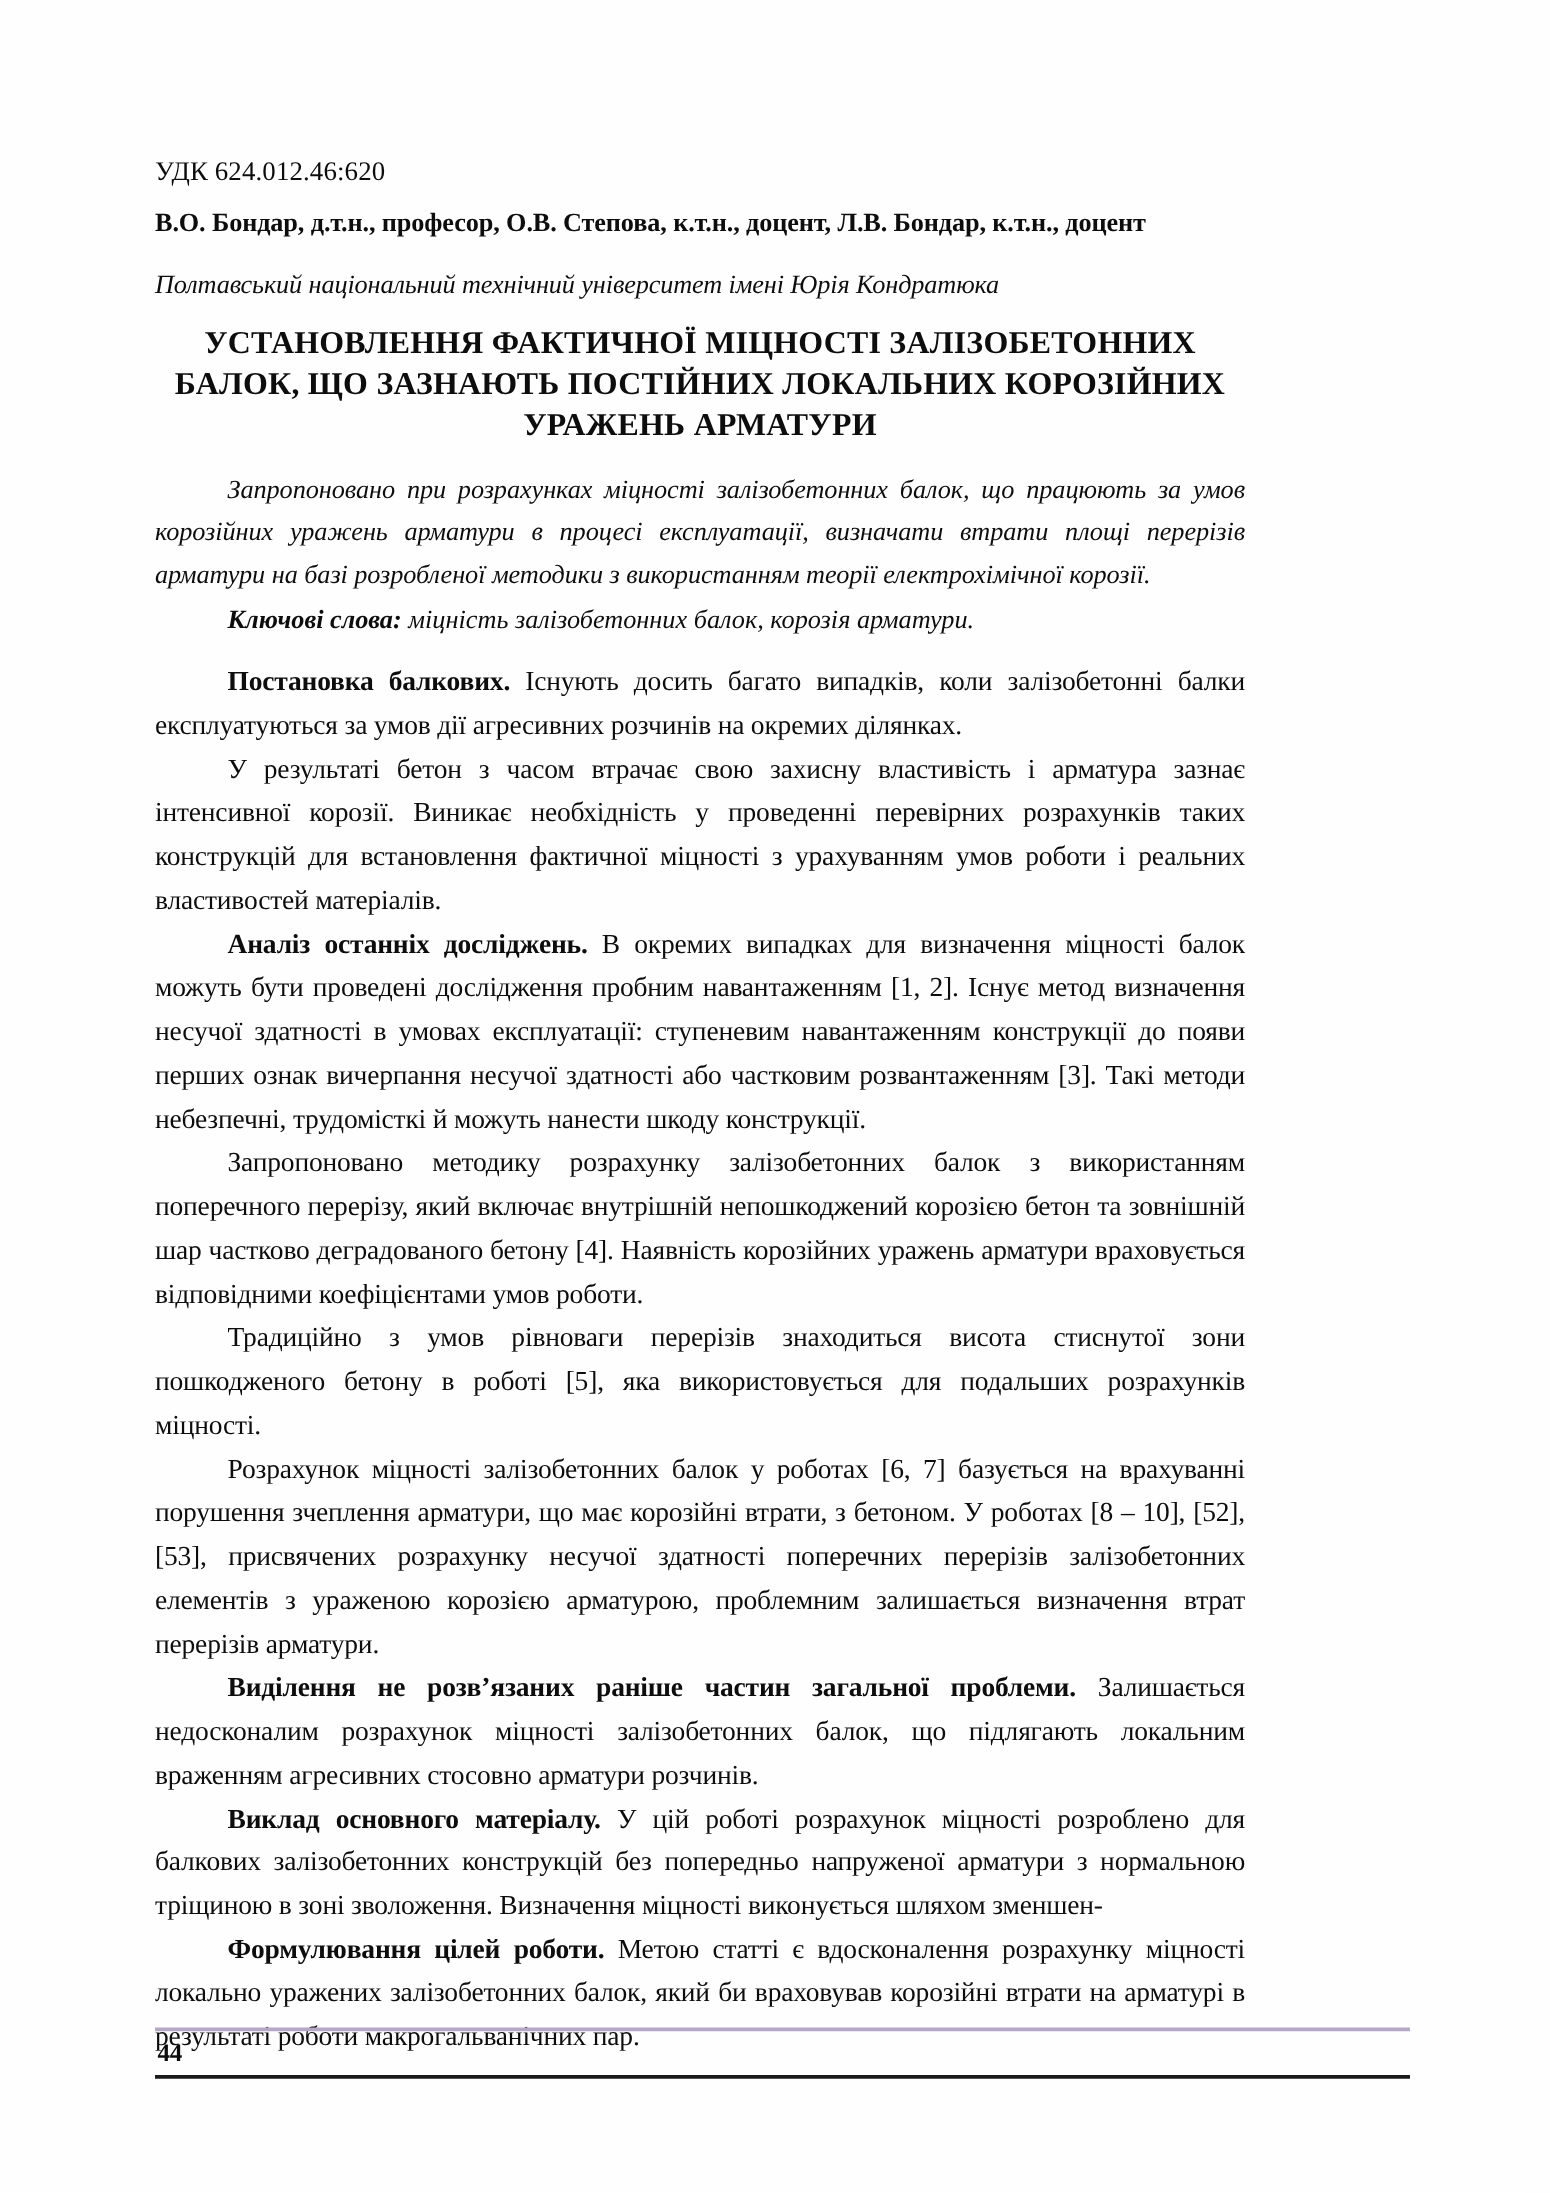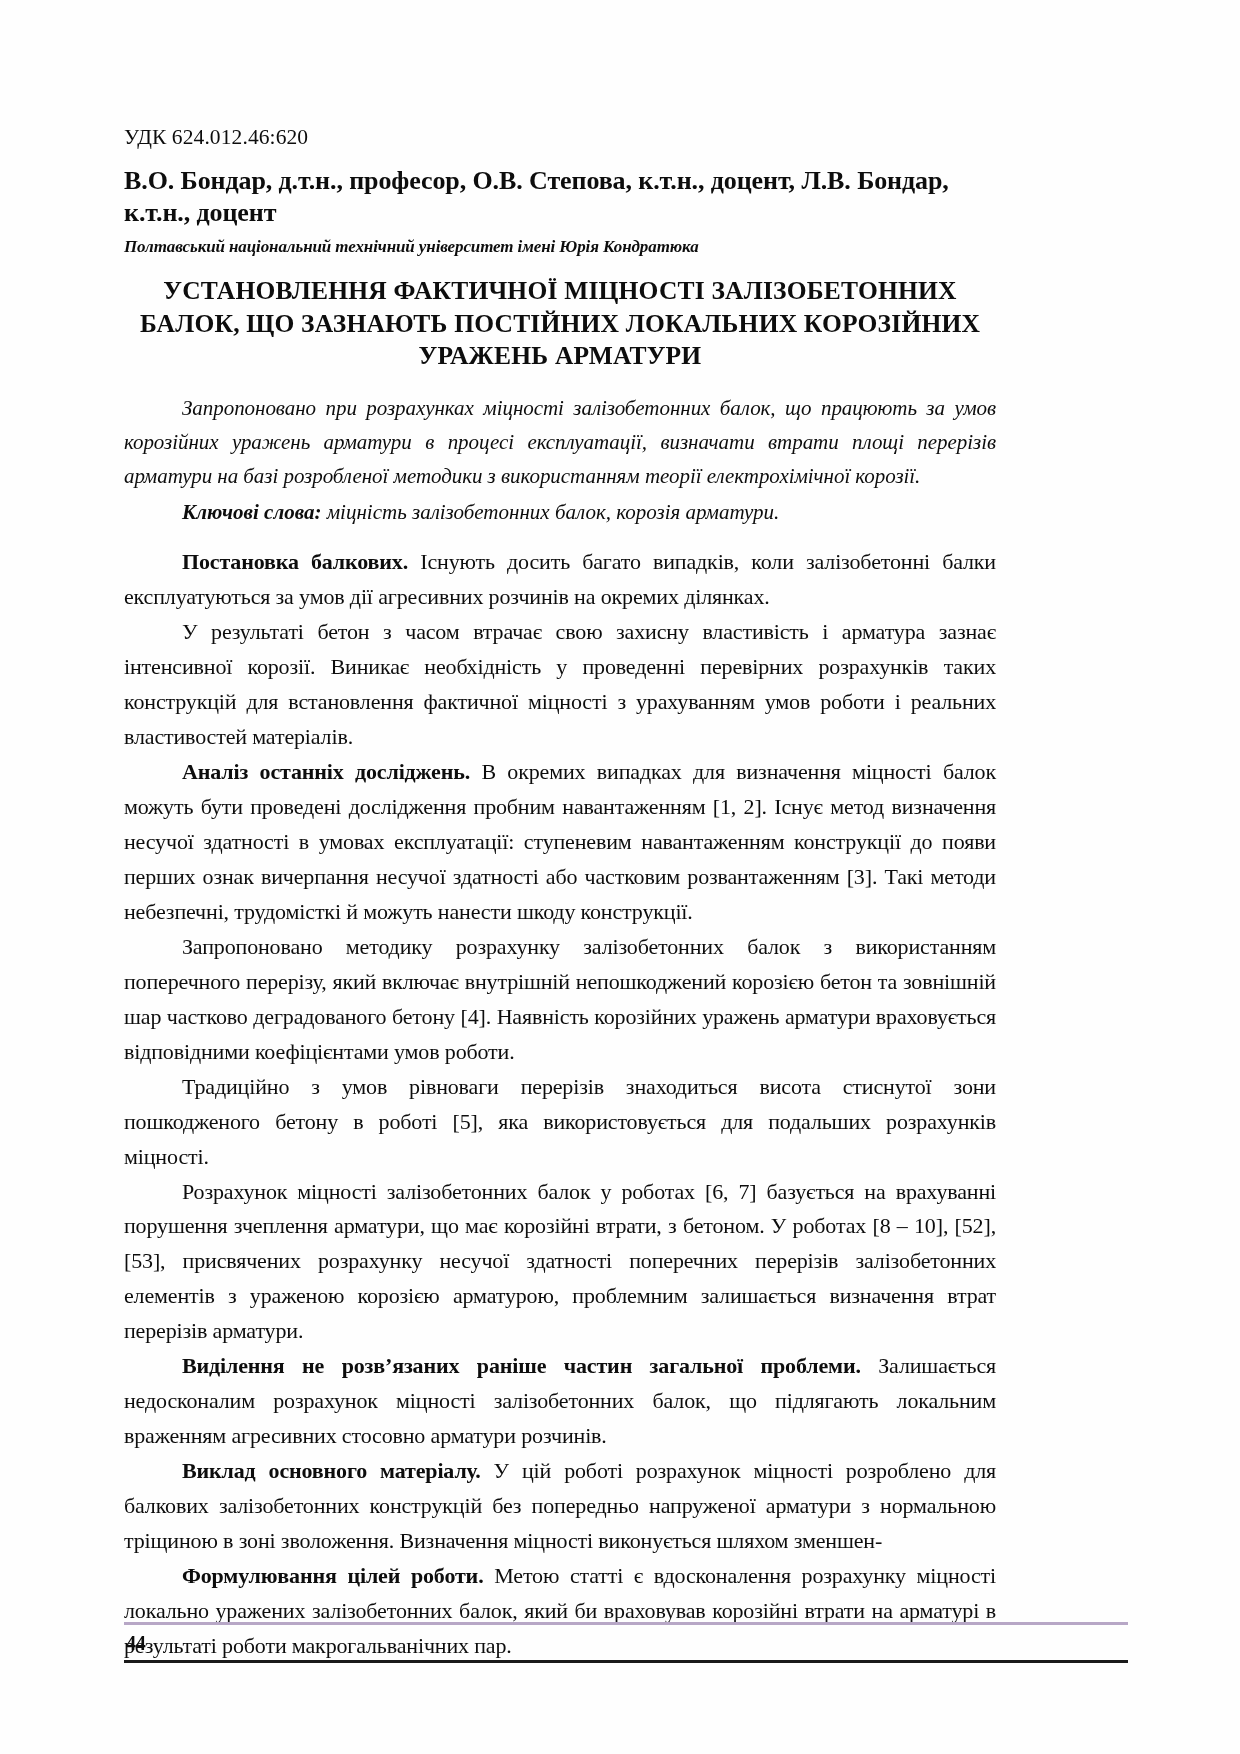--- a/index.html
+++ b/index.html
@@ -29,29 +29,29 @@
     top: 124px;
     width: 872px;
   }
   .udk {
     font-size: 21.5px;
     letter-spacing: 0.1px;
     margin: 0 0 14px 0;
     line-height: 1.25;
   }
   .authors {
-    font-size: 26px;
+    font-size: 21px;
     font-weight: bold;
-    margin: 0 0 6px 0;
+    margin: 0 0 23px 0;
     line-height: 1.25;
     letter-spacing: -0.1px;
   }
   .affiliation {
-    font-size: 17px;
-    font-weight: bold;
+    font-size: 21px;
+    font-weight: normal;
     font-style: italic;
     margin: 0 0 18px 0;
     line-height: 1.25;
     letter-spacing: -0.1px;
   }
   .title {
     font-size: 25.5px;
     font-weight: bold;
     text-align: center;
     line-height: 1.28;

